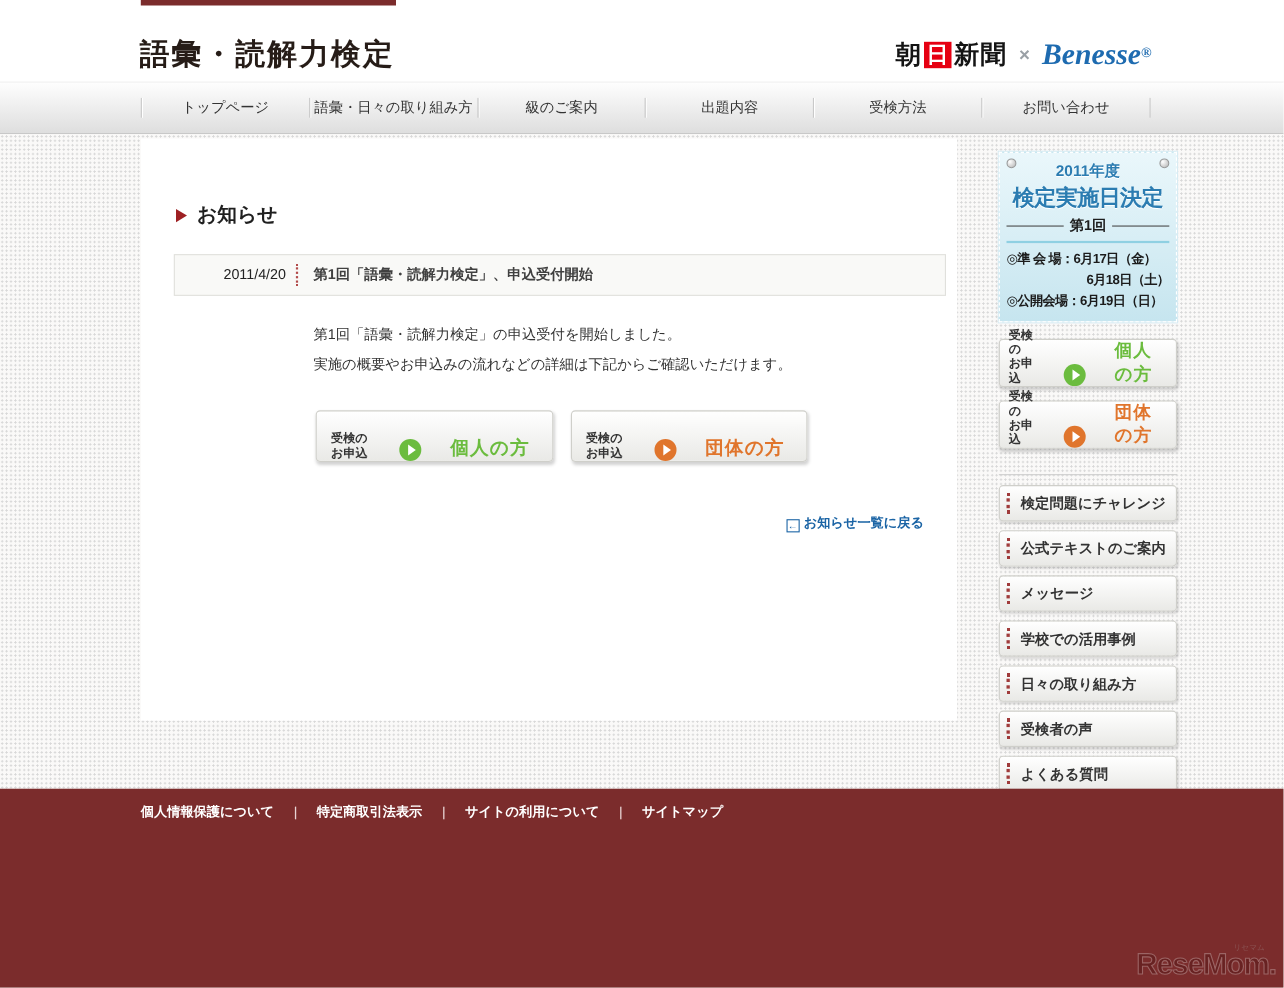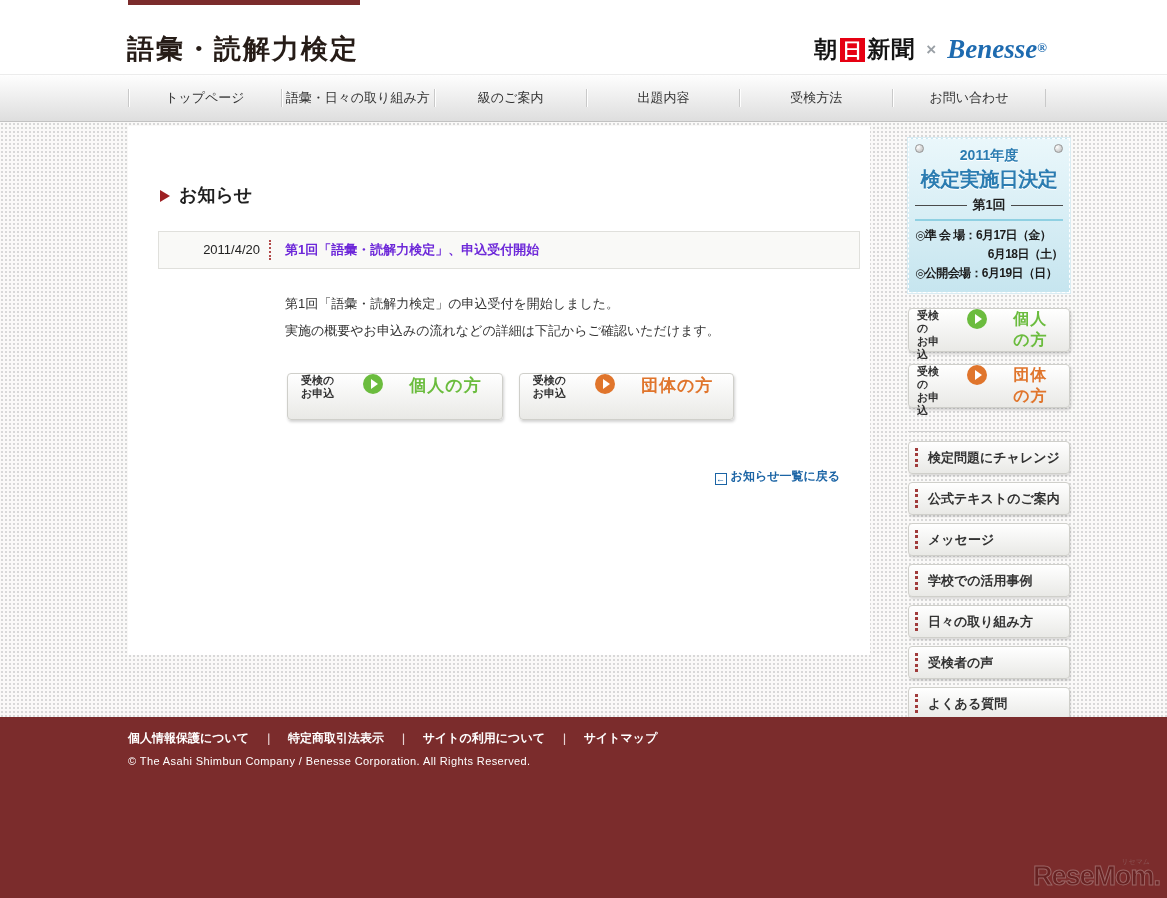--- a/index.html
+++ b/index.html
@@ -43,26 +43,26 @@
 
   .news-heading { display:flex; align-items:center; gap:9px; padding:57px 0 0 32px;
     font-size:18px; font-weight:bold; color:#1f1f1f; }
   .tri-right { width:0; height:0; border-left:10px solid #9e2023;
     border-top:6px solid transparent; border-bottom:6px solid transparent; margin-top:2px; }
 
   .news-row { display:flex; align-items:center; margin:24px 10px 0 30px; height:38px;
     background:#f9f9f7; border:1px solid #e0e0dc; cursor:pointer; }
   .news-date { width:112px; text-align:right; padding-right:9px; font-size:13px; color:#222;
     border-right:2px dotted #b24a4a; height:20px; line-height:20px; }
-  .news-title { padding-left:14px; font-size:13px; font-weight:bold; color:#6d28d9; }
+  .news-title { padding-left:14px; font-size:13px; font-weight:bold; color:#404040; }
 
   .news-body { margin:21px 40px 0 157px; font-size:13px; color:#333; line-height:27px; }
 
   .apply-row { display:flex; gap:16px; margin:29px 0 0 159px; }
-  .apply-btn { display:flex; align-items:flex-start; height:47px; padding:0 20px 0 13px;
+  .apply-btn { display:flex; align-items:flex-end; height:47px; padding:0 20px 0 13px;
     background:linear-gradient(#ffffff,#e9e9e6); border:1px solid #cfcfca; border-radius:4px;
     box-shadow:1px 2px 3px rgba(0,0,0,0.18); cursor:pointer; text-decoration:none;gap:20px; }
   .apply-prefix { font-size:11px; font-weight:bold; color:#333; line-height:13px; margin-right:9px; }
   .play-circle { width:20px; height:20px; border-radius:50%; margin-right:6px; position:relative; flex:none; }
   .play-circle::after { content:""; position:absolute; left:8px; top:5px;
     border-left:7px solid #fff; border-top:5px solid transparent; border-bottom:5px solid transparent; }
   .green-bg { background:#6bbc3e; } .orange-bg { background:#e0752c; }
   .apply-label { font-size:17px; font-weight:bold; letter-spacing:1px; }
   .green-text { color:#6bbc3e; } .orange-text { color:#e0752c; }
 
@@ -244,18 +244,17 @@
 <footer class="footer">
   <div class="footer-links">
     <span class="footer-link">個人情報保護について</span>
     <span class="footer-sep">｜</span>
     <span class="footer-link">特定商取引法表示</span>
     <span class="footer-sep">｜</span>
     <span class="footer-link">サイトの利用について</span>
     <span class="footer-sep">｜</span>
     <span class="footer-link">サイトマップ</span>
   </div>
-  <div class="copyright">© The Asahi Shimbun Company / Benesse Corporation. All Rights Reserved.</div>
   <div class="watermark">
     <span class="watermark-small">リセマム</span>
     <span>ReseMom.</span>
   </div>
 </footer>
 
 </body></html>

